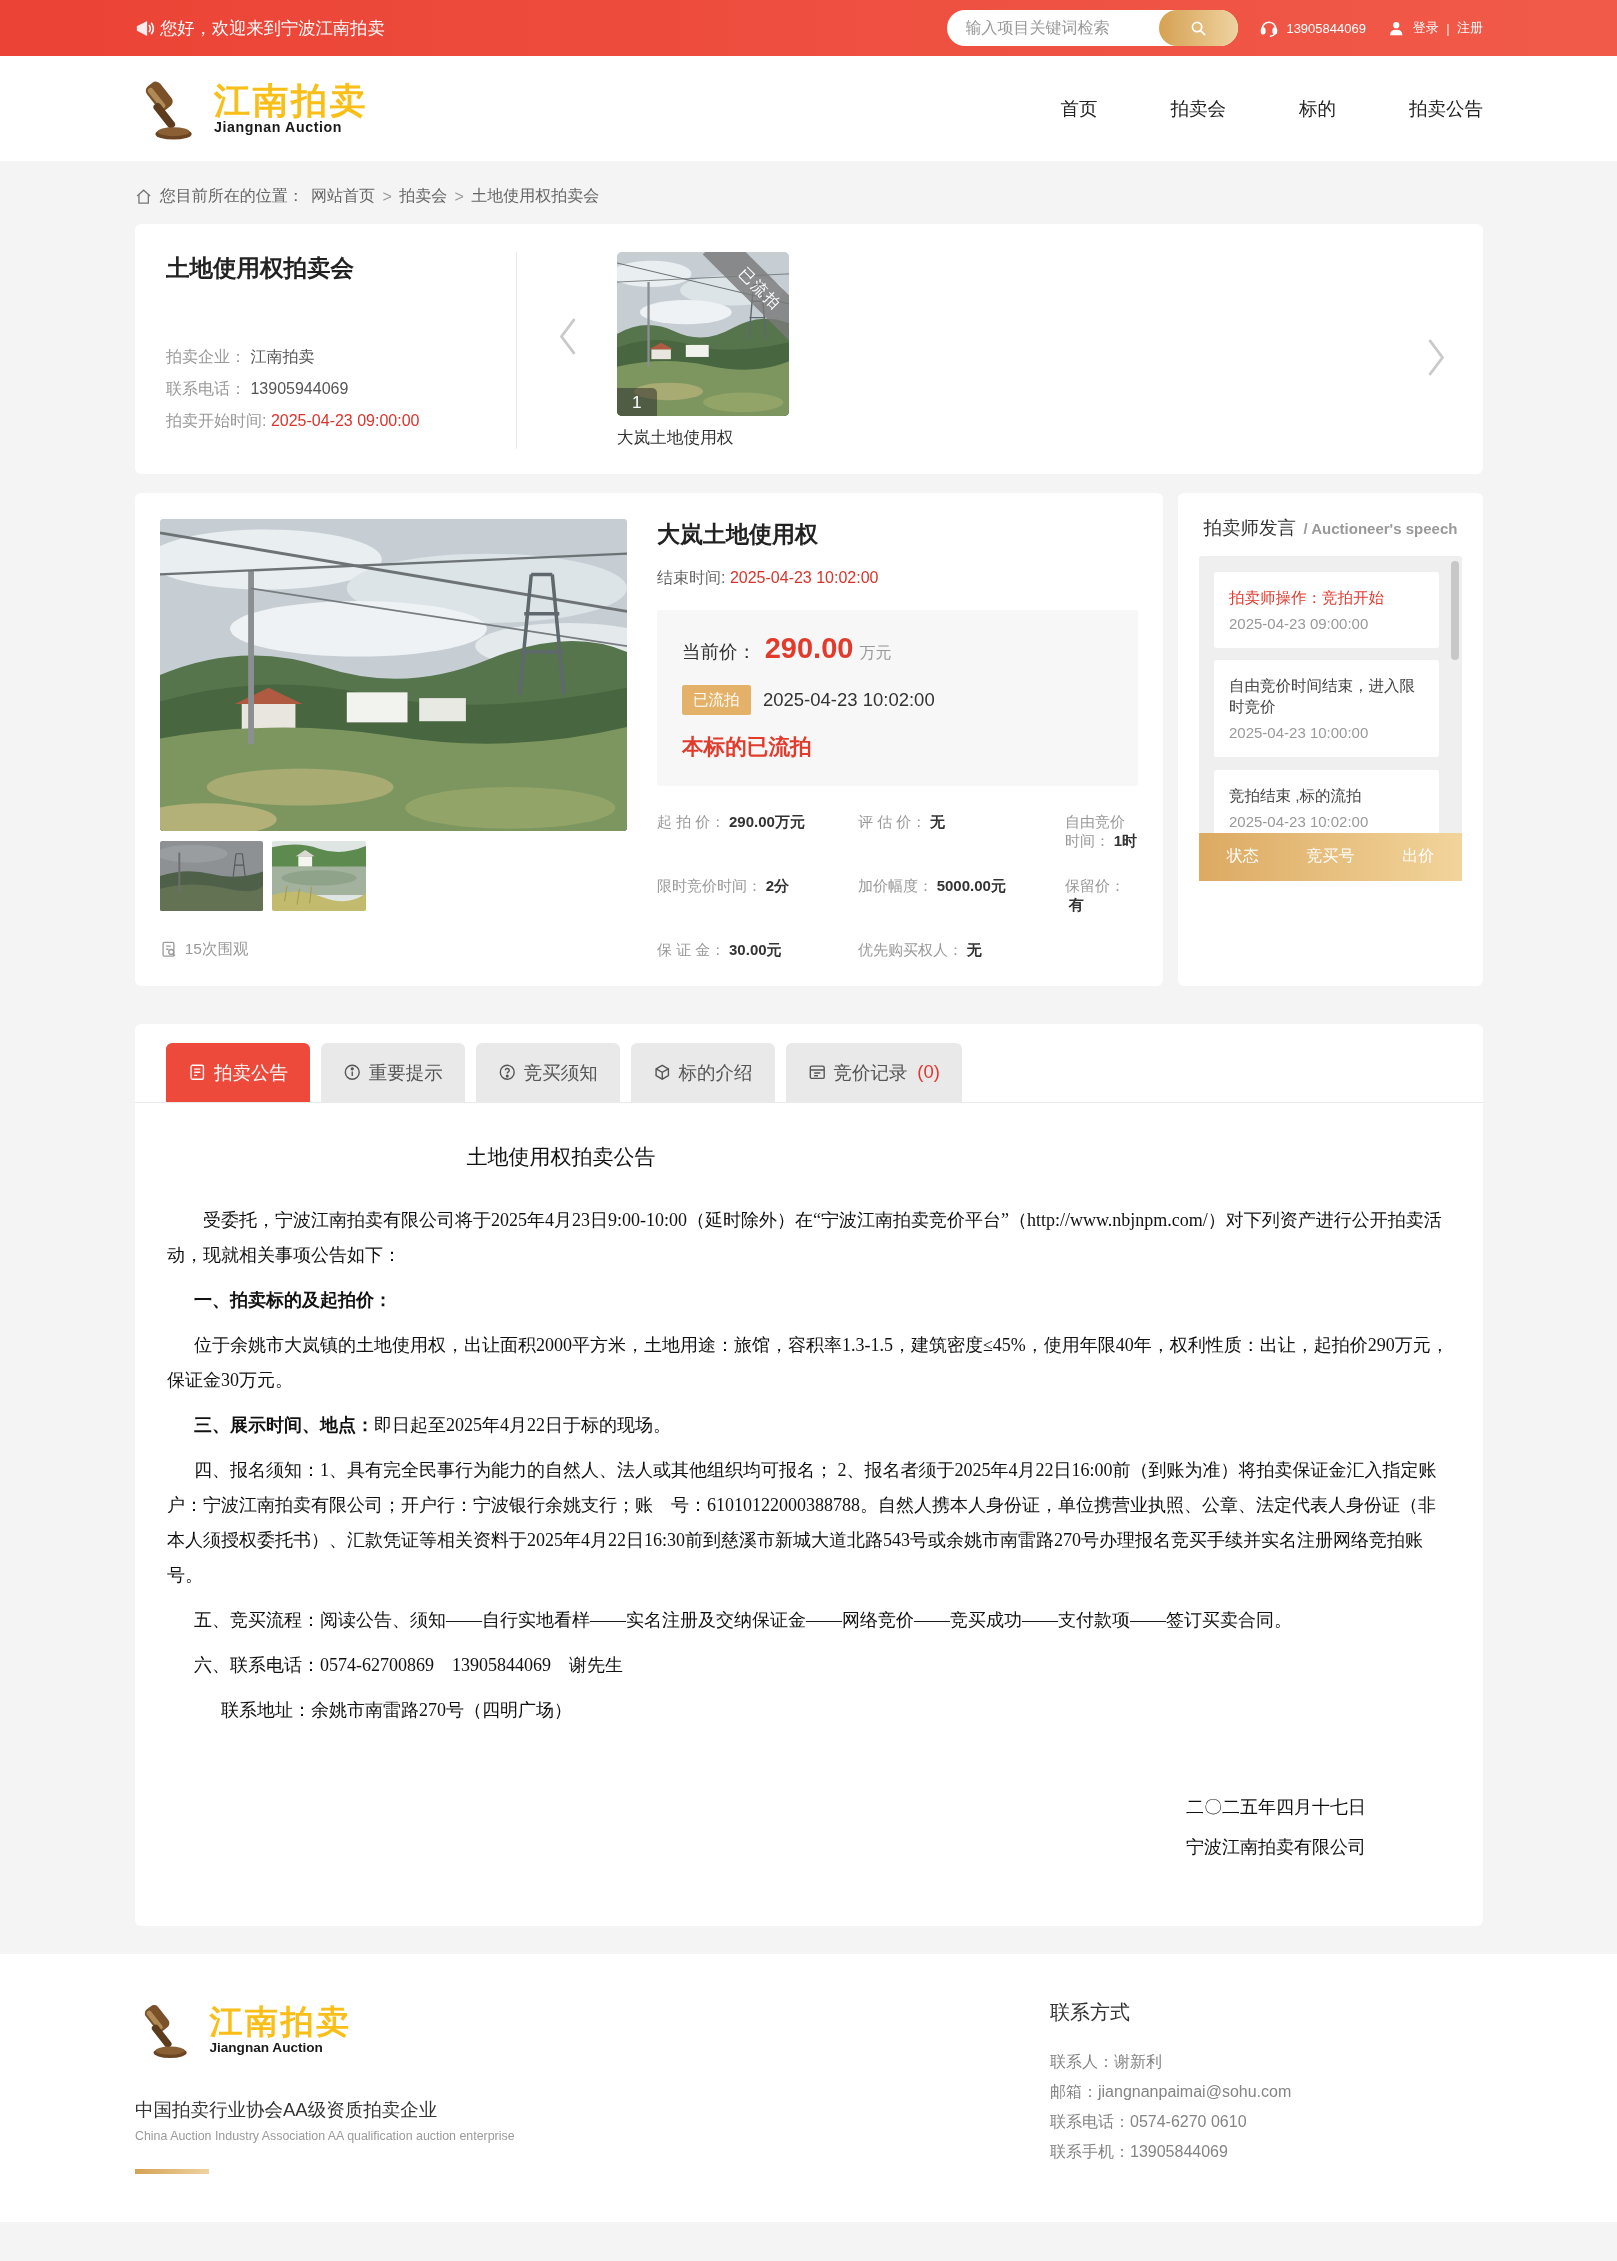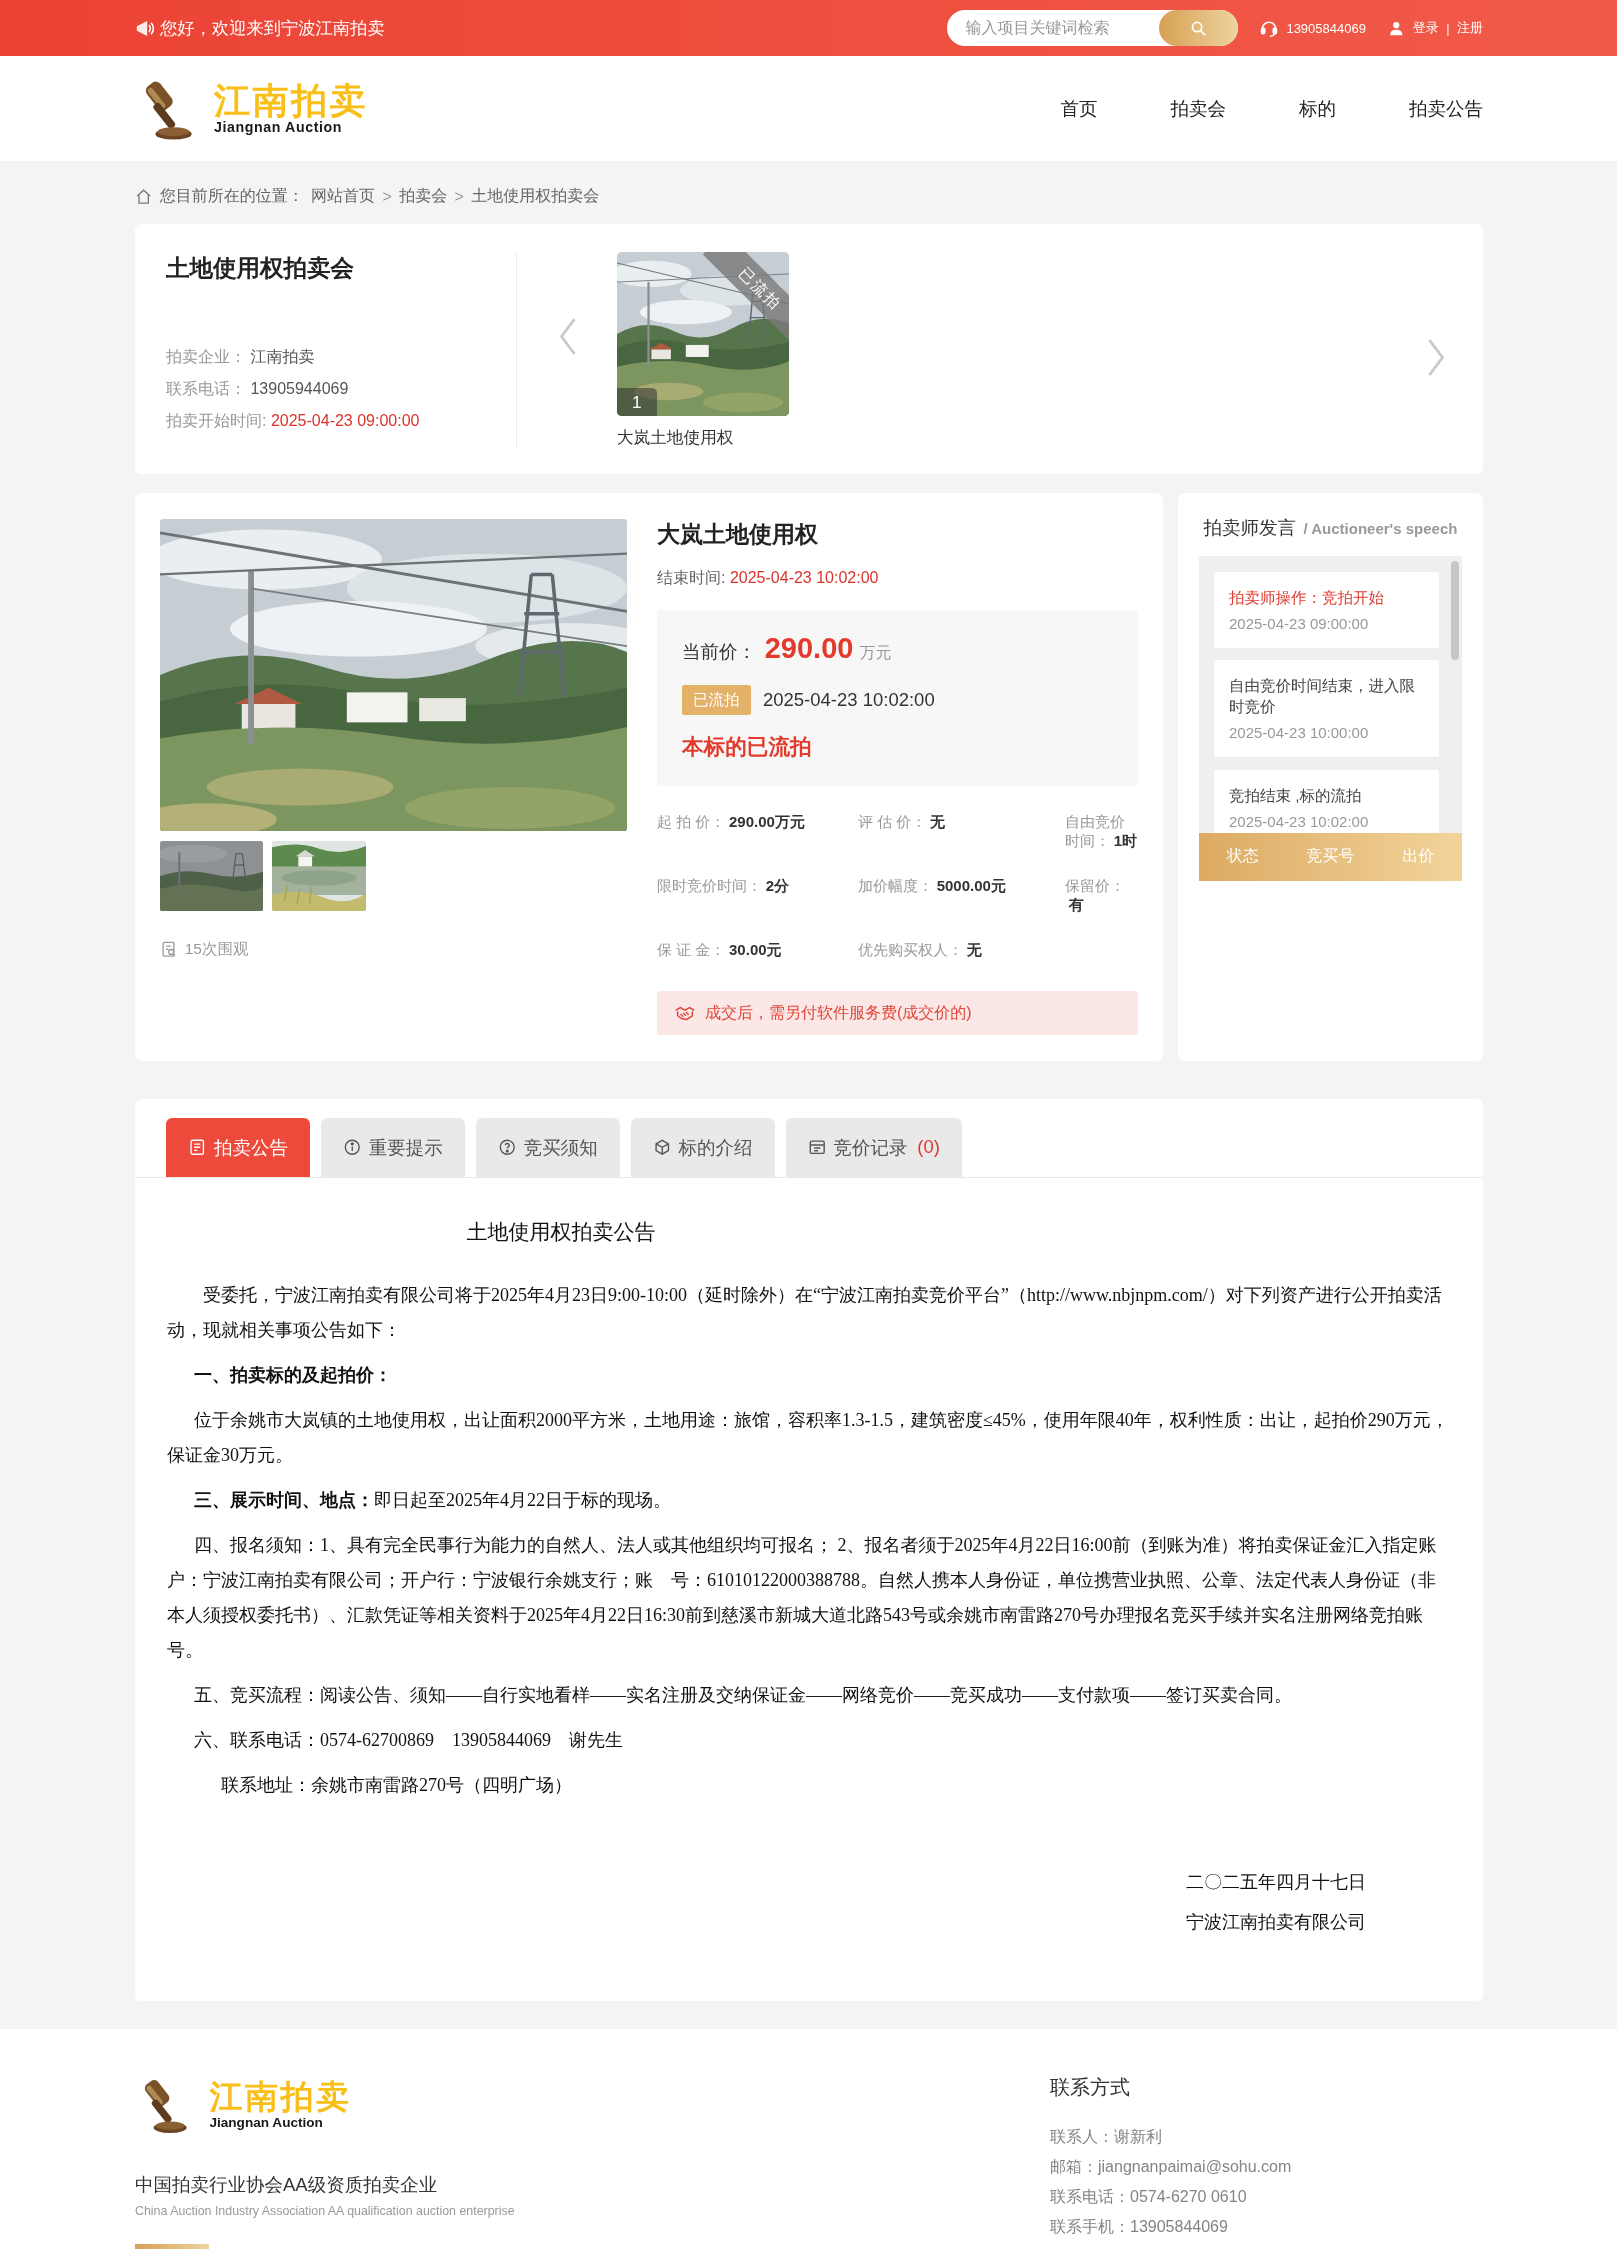--- a/index.html
+++ b/index.html
@@ -472,30 +472,20 @@
           <div class="dt-cell">
             <span class="dl">保留价：</span><span class="dv">有</span>
           </div>
           <div class="dt-cell">
             <span class="dl">保 证 金：</span><span class="dv">30.00元</span>
           </div>
           <div class="dt-cell">
             <span class="dl">优先购买权人：</span><span class="dv">无</span>
           </div>
         </div>
-        <div class="notice">
-          <span class="icon">
-            <svg width="22" height="22" viewBox="0 0 24 24" fill="none" stroke="#e0463a" stroke-width="1.6">
-              <path d="M2 9 L7 6 L12 9 L17 6 L22 9"></path>
-              <path d="M7 13 L10 16 M10 12 L13 15 M13 11 L16 14"></path>
-              <path d="M4 10 V15 L8 18 L14 19 L20 15 V10"></path>
-            </svg>
-          </span>
-          <span>成交后，需另付软件服务费(成交价的)</span>
-        </div>
       </div>
     </div>
 
     <div class="sidebar">
       <div class="sb-title-row">
         <span class="sb-title">拍卖师发言</span>
         <span class="sb-sub">/ Auctioneer's speech</span>
       </div>
       <div class="speech-box">
         <div class="msg hot">

